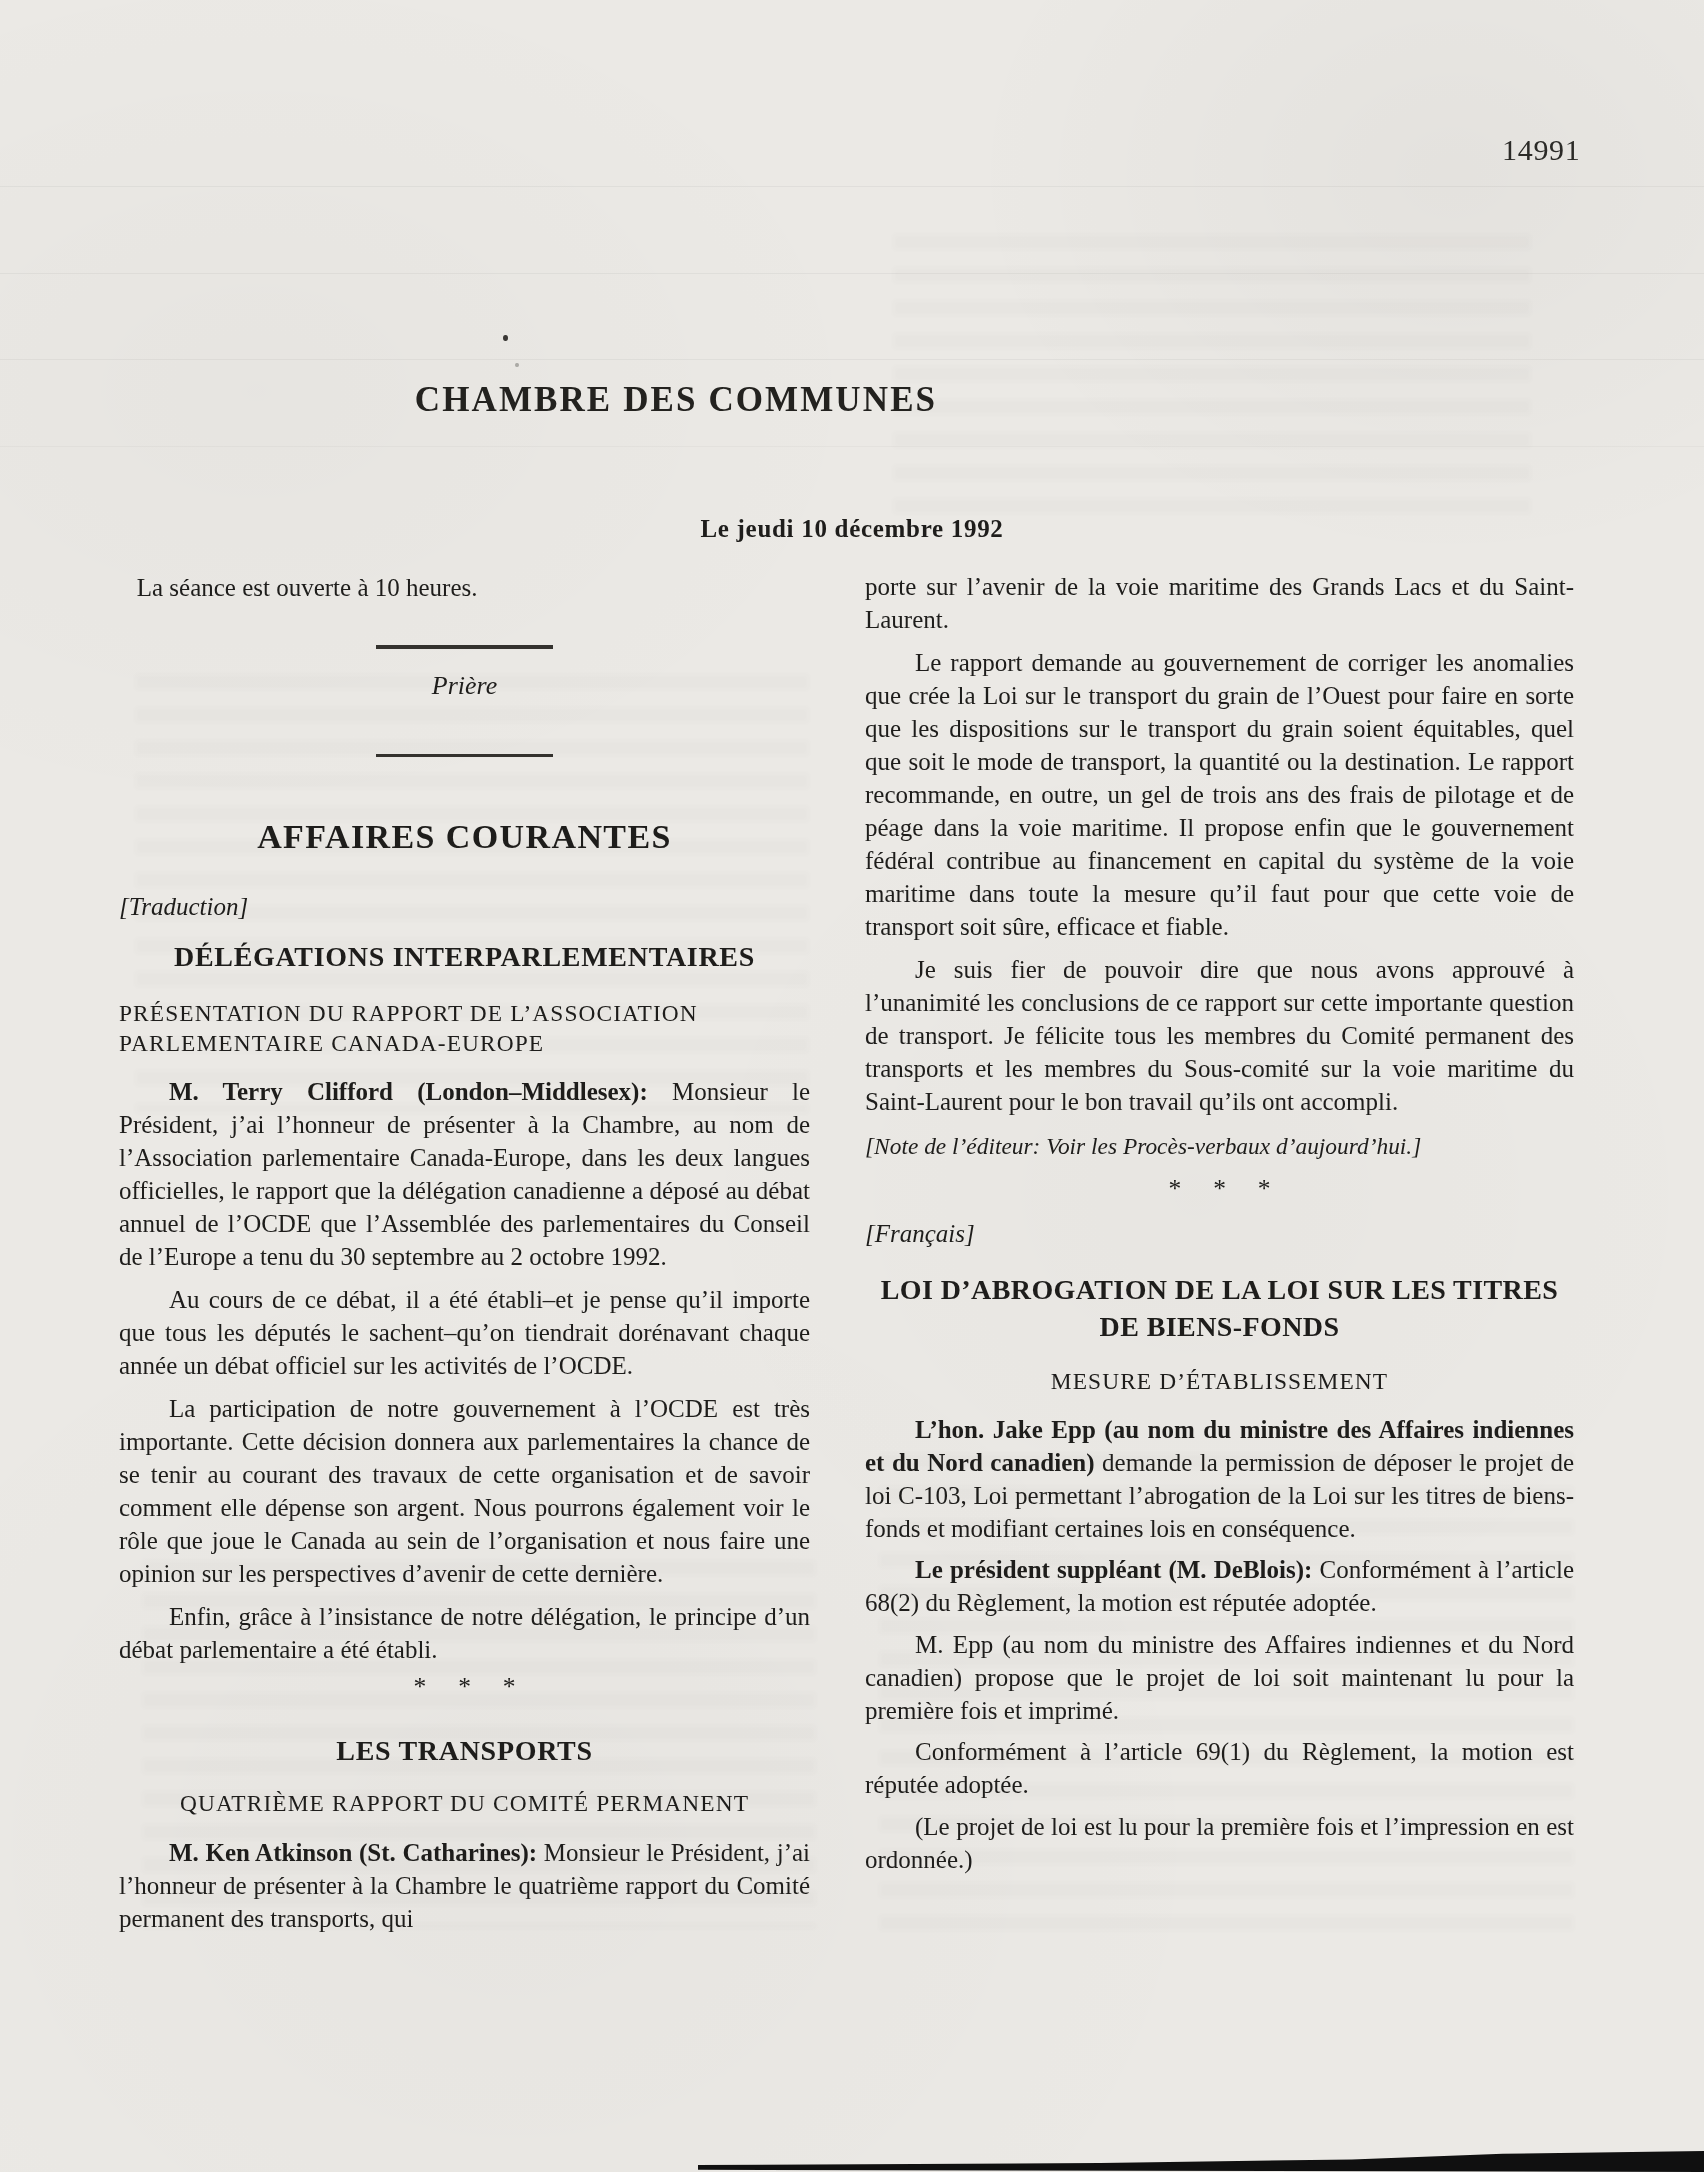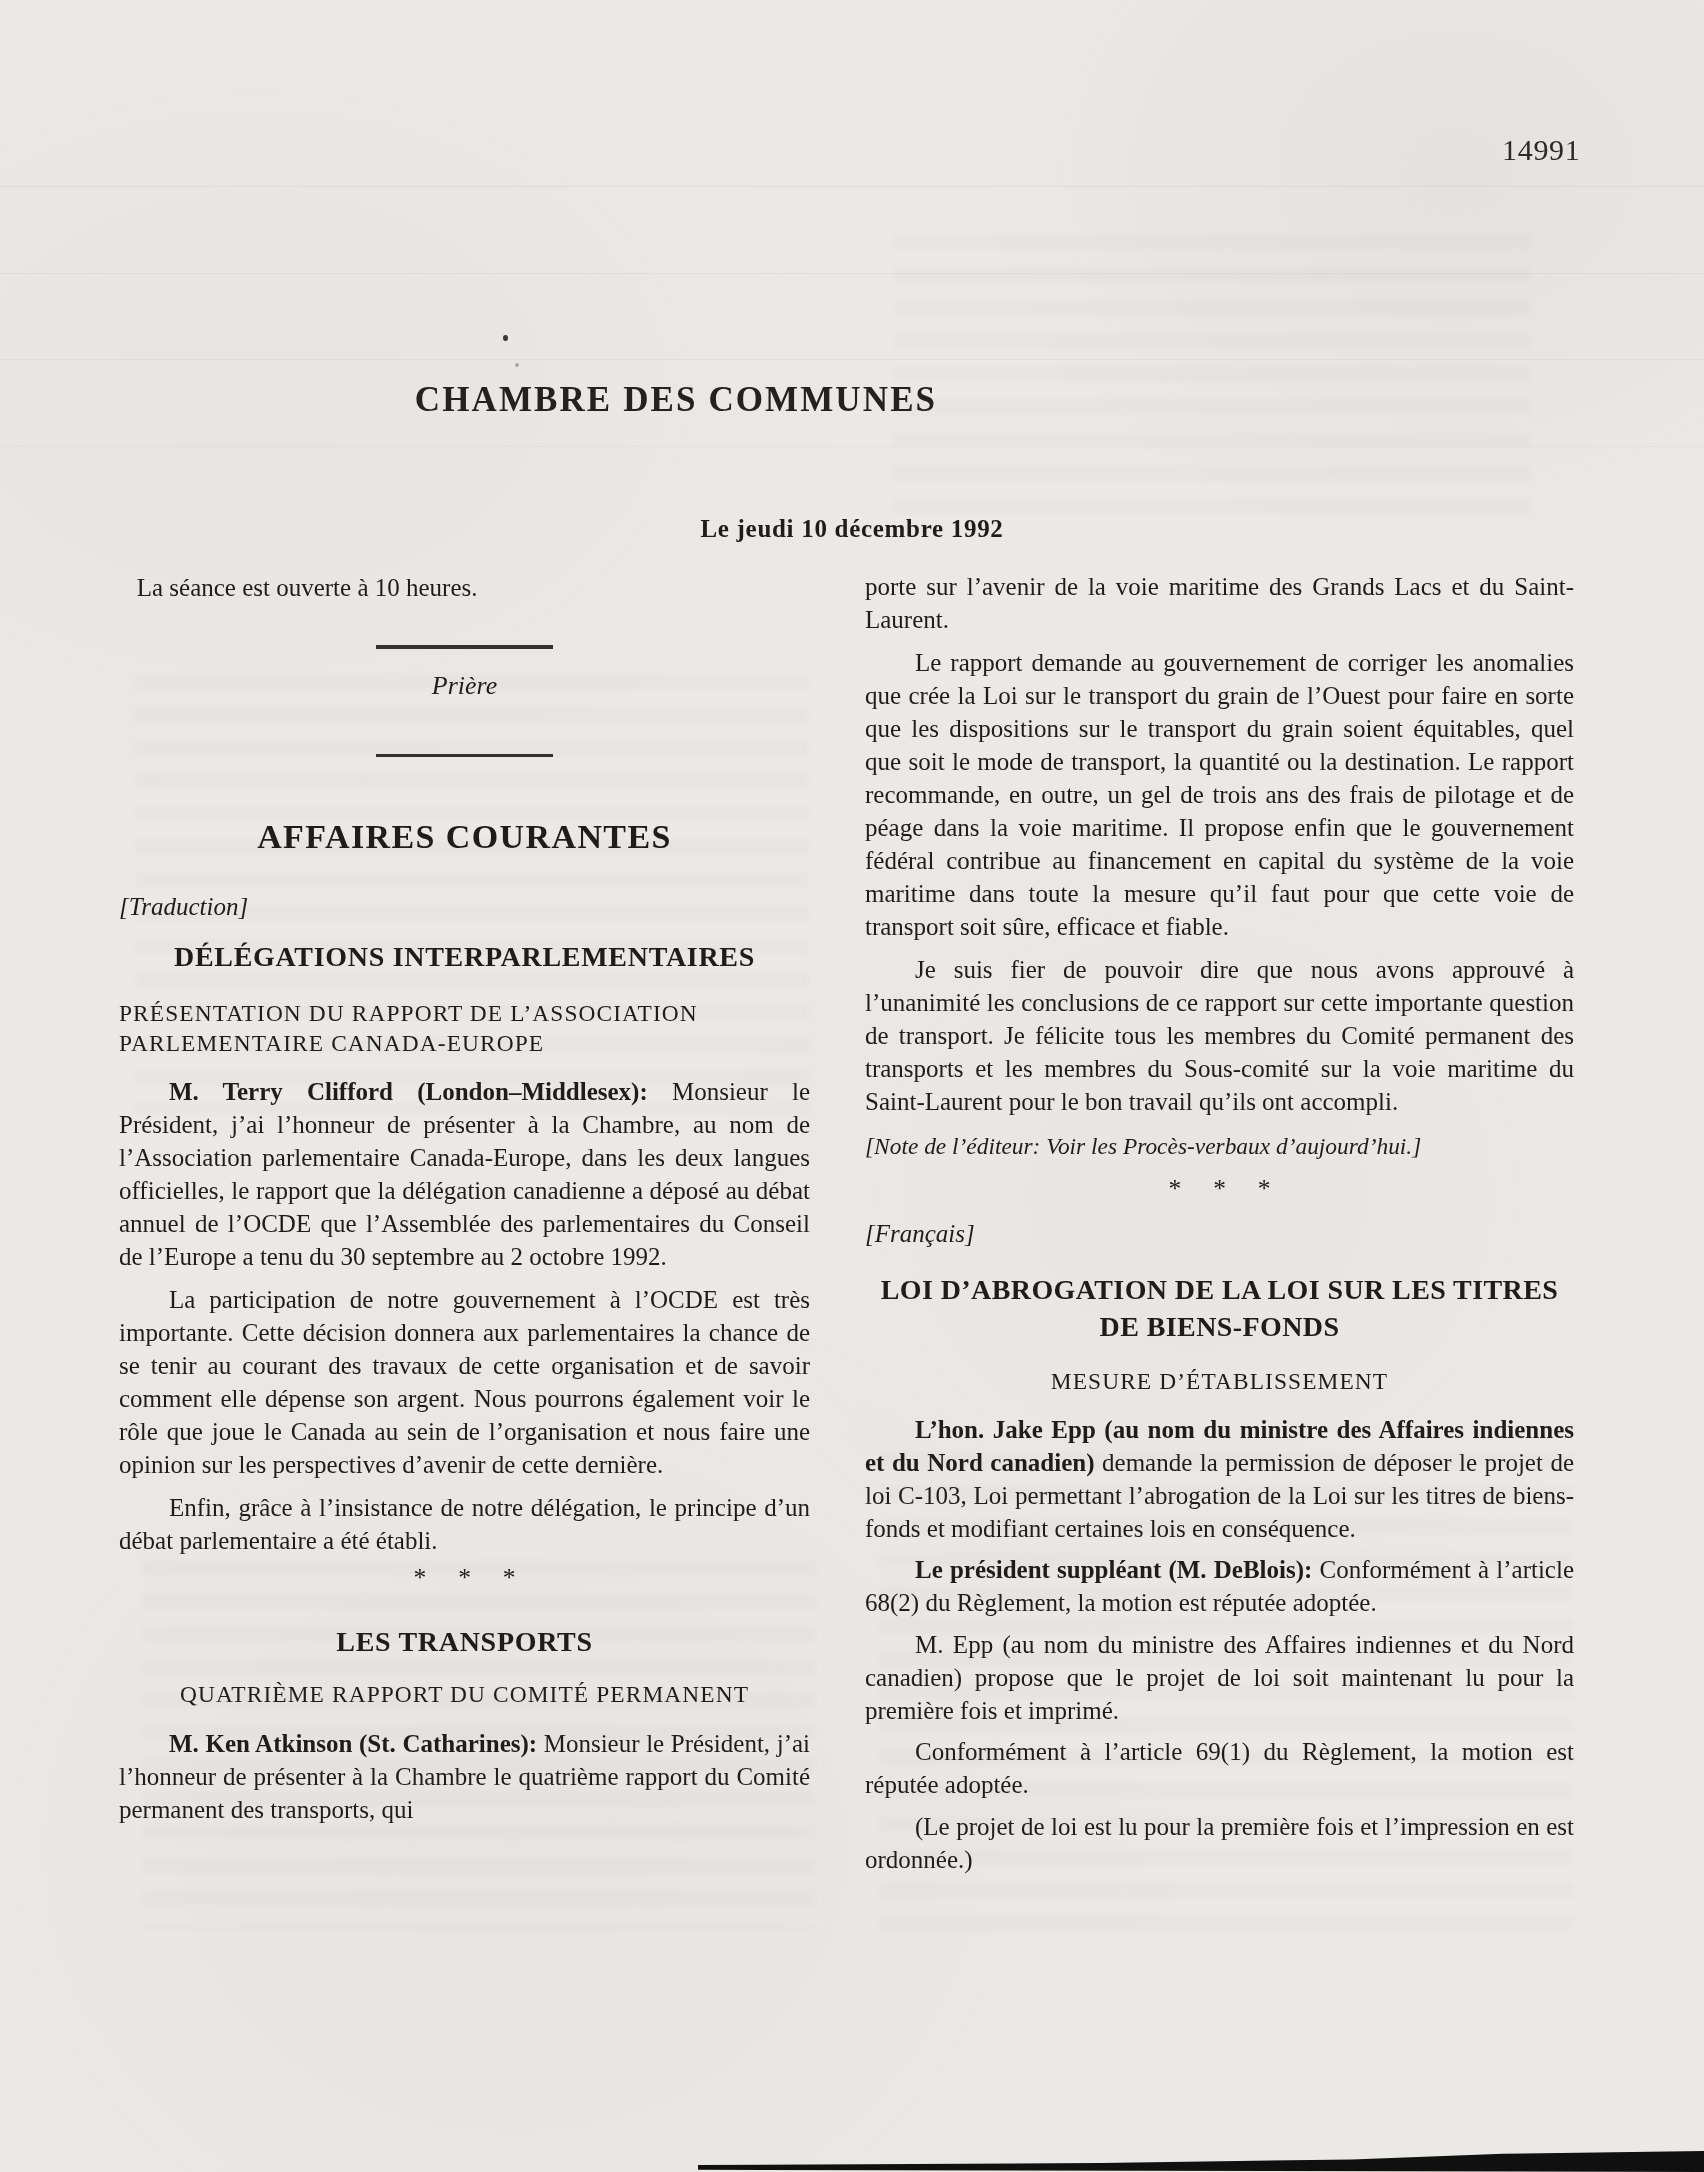--- a/index.html
+++ b/index.html
@@ -96,20 +96,21 @@
   <div class="col col-left">
     <p class="opening">La séance est ouverte à 10 heures.</p>
     <div class="rule"></div>
     <div class="prayer">Prière</div>
     <div class="rule rule-2"></div>
     <div class="h-affaires">AFFAIRES COURANTES</div>
     <div class="lang-tag">[Traduction]</div>
     <div class="h-delegations">DÉLÉGATIONS INTERPARLEMENTAIRES</div>
     <div class="h-sub"><span>PRÉSENTATION DU RAPPORT DE L’ASSOCIATION</span><br><span>PARLEMENTAIRE CANADA-EUROPE</span></div>
     <p class="para para-first"><span class="bold">M. Terry Clifford (London–Middlesex):</span><span> Monsieur le Président, j’ai l’honneur de présenter à la Chambre, au nom de l’Association parlementaire Canada-Europe, dans les deux langues officielles, le rapport que la délégation canadienne a déposé au débat annuel de l’OCDE que l’Assemblée des parlementaires du Conseil de l’Europe a tenu du 30 septembre au 2 octobre 1992.</span></p>
+    <p class="para">Au cours de ce débat, il a été établi–et je pense qu’il importe que tous les députés le sachent–qu’on tiendrait dorénavant chaque année un débat officiel sur les activités de l’OCDE.</p>
     <p class="para">La participation de notre gouvernement à l’OCDE est très importante. Cette décision donnera aux parlementaires la chance de se tenir au courant des travaux de cette organisation et de savoir comment elle dépense son argent. Nous pourrons également voir le rôle que joue le Canada au sein de l’organisation et nous faire une opinion sur les perspectives d’avenir de cette dernière.</p>
     <p class="para">Enfin, grâce à l’insistance de notre délégation, le principe d’un débat parlementaire a été établi.</p>
     <p class="separator">* * *</p>
     <div class="h-transports">LES TRANSPORTS</div>
     <div class="h-quatrieme">QUATRIÈME RAPPORT DU COMITÉ PERMANENT</div>
     <p class="para para-atkinson"><span class="bold">M. Ken Atkinson (St. Catharines):</span><span> Monsieur le Président, j’ai l’honneur de présenter à la Chambre le quatrième rapport du Comité permanent des transports, qui</span></p>
   </div>
 
   <div class="col col-right">
     <p class="para-cont">porte sur l’avenir de la voie maritime des Grands Lacs et du Saint-Laurent.</p>

